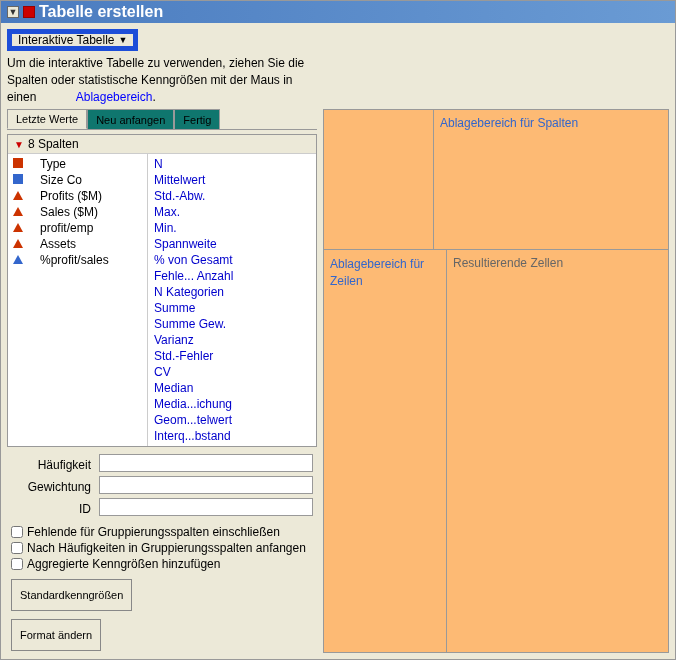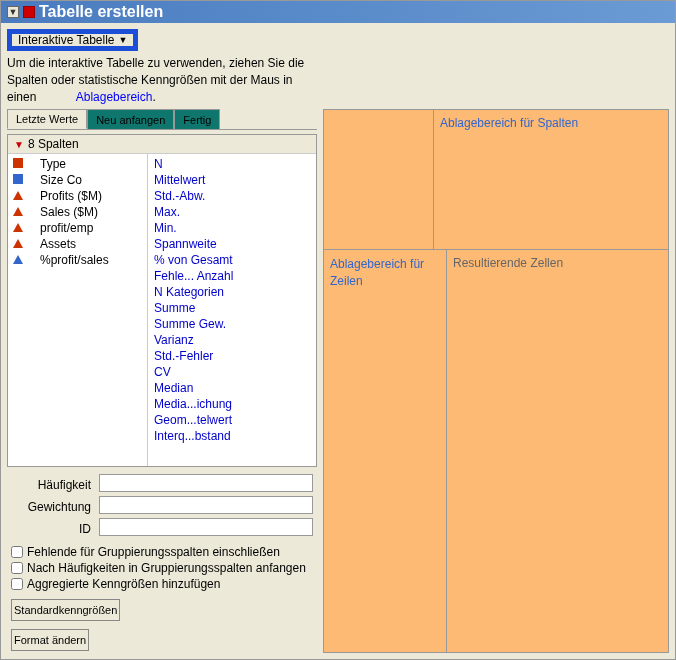--- a/index.html
+++ b/index.html
@@ -231,26 +231,26 @@
     .checkbox-row input[type="checkbox"] {
       width: 12px; height: 12px;
     }
 
     .action-buttons {
       display: flex;
       gap: 4px;
       padding: 2px 4px;
     }
     .action-btn {
-      padding: 2px 2px;
+      padding: 2px 8px;
       background: #ece9d8;
       border: 1px solid #888;
       cursor: pointer;
       font-size: 11px;
-      height: 22px;
+      height: 32px;
       text-align: right;
     }
 
     
     .right-panel {
       flex: 1;
       display: flex;
       flex-direction: column;
       border: 1px solid #999;
       background: #fdba74;

